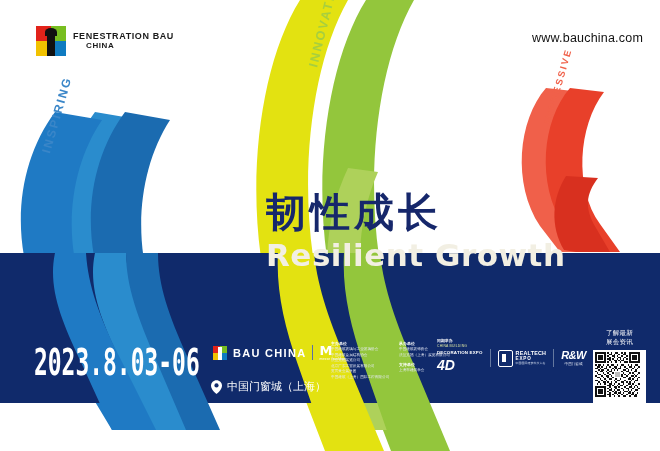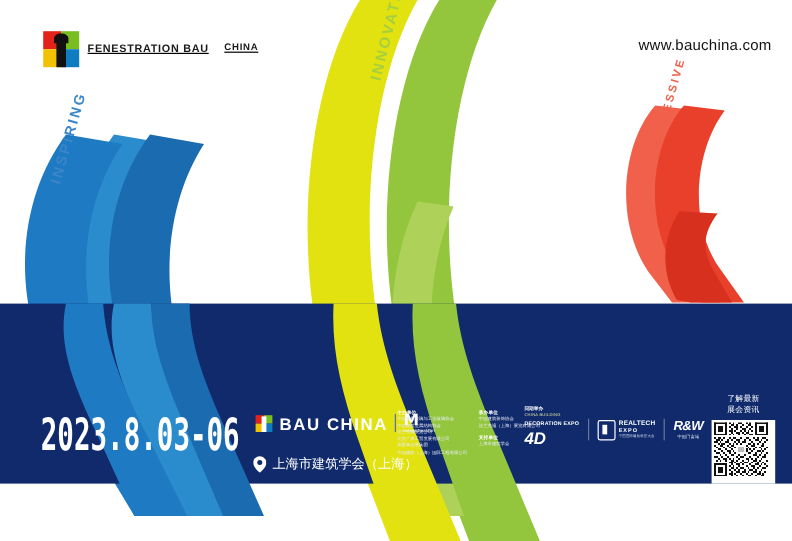--- a/index.html
+++ b/index.html
@@ -17,21 +17,21 @@
   .logo-block{position:absolute;left:36px;top:26px;display:flex;flex-direction:column;gap:3px;}
   .logo-row{display:flex;align-items:center;gap:7px;}
   .logo-mark{width:30px;height:30px;position:relative;flex:none;}
   .logo-mark .q{position:absolute;width:50%;height:50%;}
   .logo-mark .q1{left:0;top:0;background:#e2231a;}
   .logo-mark .q2{right:0;top:0;background:#78be20;}
   .logo-mark .q3{left:0;bottom:0;background:#f2c200;}
   .logo-mark .q4{right:0;bottom:0;background:#0f7bc1;}
   .logo-mark .door{position:absolute;left:37%;top:10%;width:26%;height:90%;background:#111;}
   .logo-mark .arch{position:absolute;left:31%;top:6%;width:38%;height:26%;background:#111;border-radius:50% 50% 0 0;}
-  .logo-text{display:flex;flex-direction:row;line-height:1.08;text-decoration:underline;}
+  .logo-text{display:flex;flex-direction:column;line-height:1.08;}
   .logo-en{font-size:9px;font-weight:bold;letter-spacing:.6px;color:#1a1a1a;}
   .logo-en2{font-size:8px;font-weight:bold;letter-spacing:.6px;color:#1a1a1a;margin-left:13px;}
   .logo-cn{font-size:10px;font-weight:bold;color:#111;letter-spacing:.3px;margin-top:1px;}
   .logo-tag{font-size:9px;font-weight:bold;color:#111;letter-spacing:.2px;padding-top:4px;border-top:1px solid #c9c9c9;margin-top:3px;width:141px;}
 
   .site-url{position:absolute;right:17px;top:31px;font-size:12.5px;font-weight:normal;color:#111;letter-spacing:.2px;}
 
   
   .headline{position:absolute;left:266px;top:192px;}
   .headline-cn{font-size:40px;font-weight:bold;color:#16276b;letter-spacing:4px;line-height:1;font-family:"DejaVu Sans",sans-serif;}
@@ -44,21 +44,21 @@
 
   
   .info-brand{position:absolute;left:213px;top:344px;display:flex;align-items:center;gap:6px;}
   .mini-mark{width:14px;height:14px;position:relative;flex:none;}
   .mini-mark .q{position:absolute;width:50%;height:50%;}
   .mini-mark .q1{left:0;top:0;background:#e2231a;}
   .mini-mark .q2{right:0;top:0;background:#78be20;}
   .mini-mark .q3{left:0;bottom:0;background:#f2c200;}
   .mini-mark .q4{right:0;bottom:0;background:#0f7bc1;}
   .mini-mark .door{position:absolute;left:36%;top:12%;width:28%;height:88%;background:#fff;}
-  .brand-name{color:#fff;font-size:14px;font-weight:bold;letter-spacing:1.3px;}
+  .brand-name{color:#fff;font-size:11px;font-weight:bold;letter-spacing:1.3px;}
   .vdiv{width:1px;height:15px;background:#5a6fa8;}
   .mesago{display:flex;flex-direction:column;line-height:1;color:#fff;}
   .mesago-m{font-size:13px;font-weight:bold;letter-spacing:-1px;font-family:"DejaVu Sans",sans-serif;}
   .mesago-s{font-size:3.4px;letter-spacing:.2px;margin-top:1px;}
 
   .info-venue{position:absolute;left:211px;top:379px;display:flex;align-items:center;gap:5px;color:#fff;font-size:11px;}
   .pin{width:11px;height:14px;flex:none;}
 
   .orgcols{position:absolute;left:331px;top:341px;display:flex;gap:0px;color:#fff;}
   .orgcol{display:flex;flex-direction:column;}
@@ -149,20 +149,24 @@
       </div>
       <div class="logo-text">
         <span class="logo-en">FENESTRATION BAU</span>
         <span class="logo-en2">CHINA</span>
       </div>
     </div>
   </div>
 
   <div class="site-url">www.bauchina.com</div>
 
+  <div class="headline">
+    <div class="headline-cn">韧性成长</div>
+    <div class="headline-en">Resilient Growth</div>
+  </div>
 
   <div class="date">2023.8.03-06</div>
 
   <div class="info-brand">
     <div class="mini-mark">
       <span class="q q1"></span>
       <span class="q q2"></span>
       <span class="q q3"></span>
       <span class="q q4"></span>
       <span class="door"></span>
@@ -173,21 +177,21 @@
       <span class="mesago-m">M</span>
       <span class="mesago-s">messe frankfurt</span>
     </span>
   </div>
 
   <div class="info-venue">
     <svg class="pin" viewBox="0 0 24 30">
       <path d="M12 0C5.4 0 0 5.4 0 12c0 9 12 18 12 18s12-9 12-18C24 5.4 18.6 0 12 0z" fill="#ffffff"></path>
       <circle cx="12" cy="11.5" r="4.6" fill="#102a6b"></circle>
     </svg>
-    <span>上海市建筑学会（上海）</span>
+    <span>中国门窗城（上海）</span>
   </div>
 
   <div class="orgcols">
     <div class="orgcol c1">
       <span class="org-h">主办单位</span>
       <span class="org-i">中国建筑玻璃与工业玻璃协会</span>
       <span class="org-i">中国建筑金属结构协会</span>
       <span class="org-i">法兰克福展览公司</span>
       <span class="org-i">北京广东工贸发展有限公司</span>
       <span class="org-i">英富曼会展集团</span>

